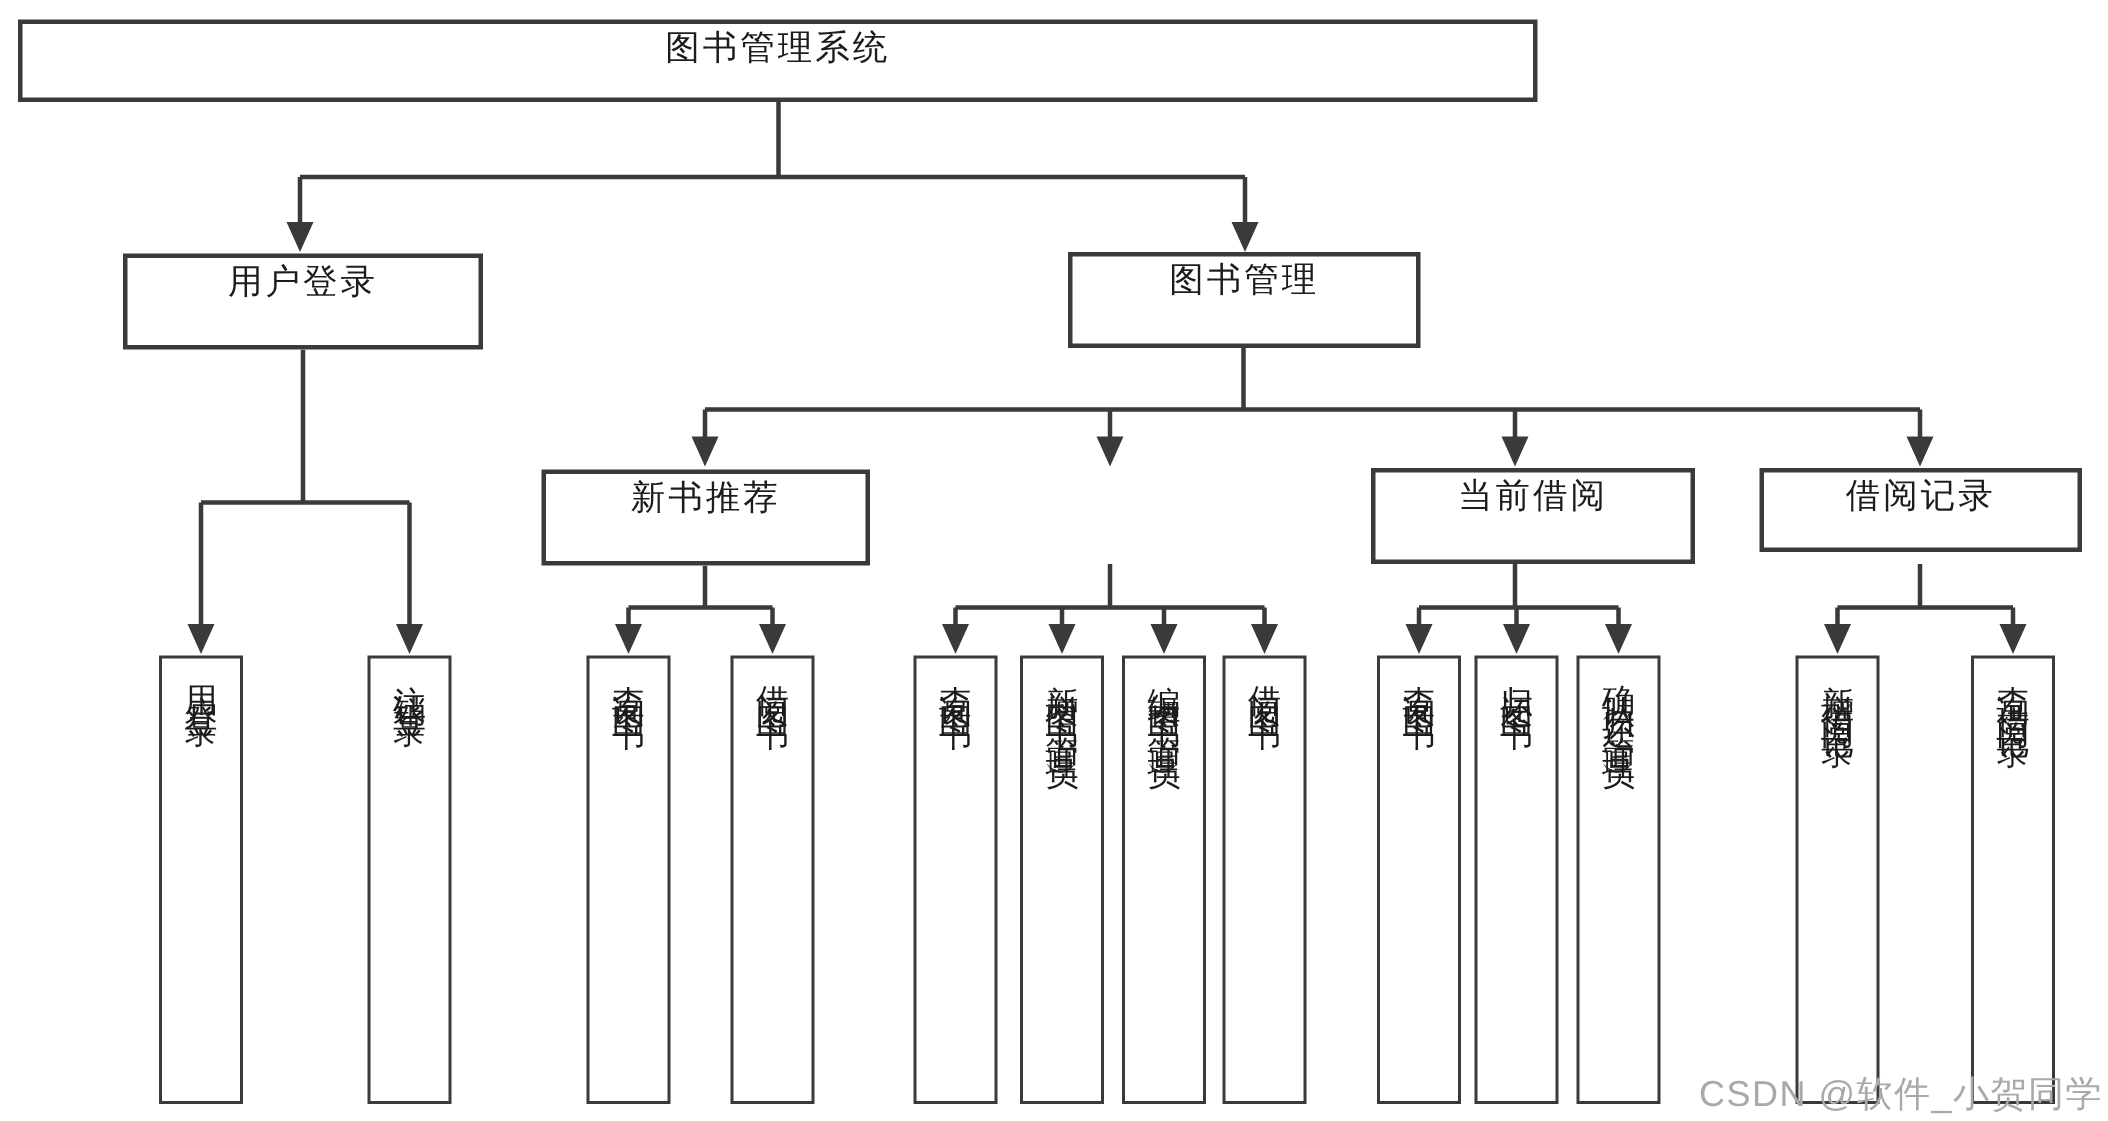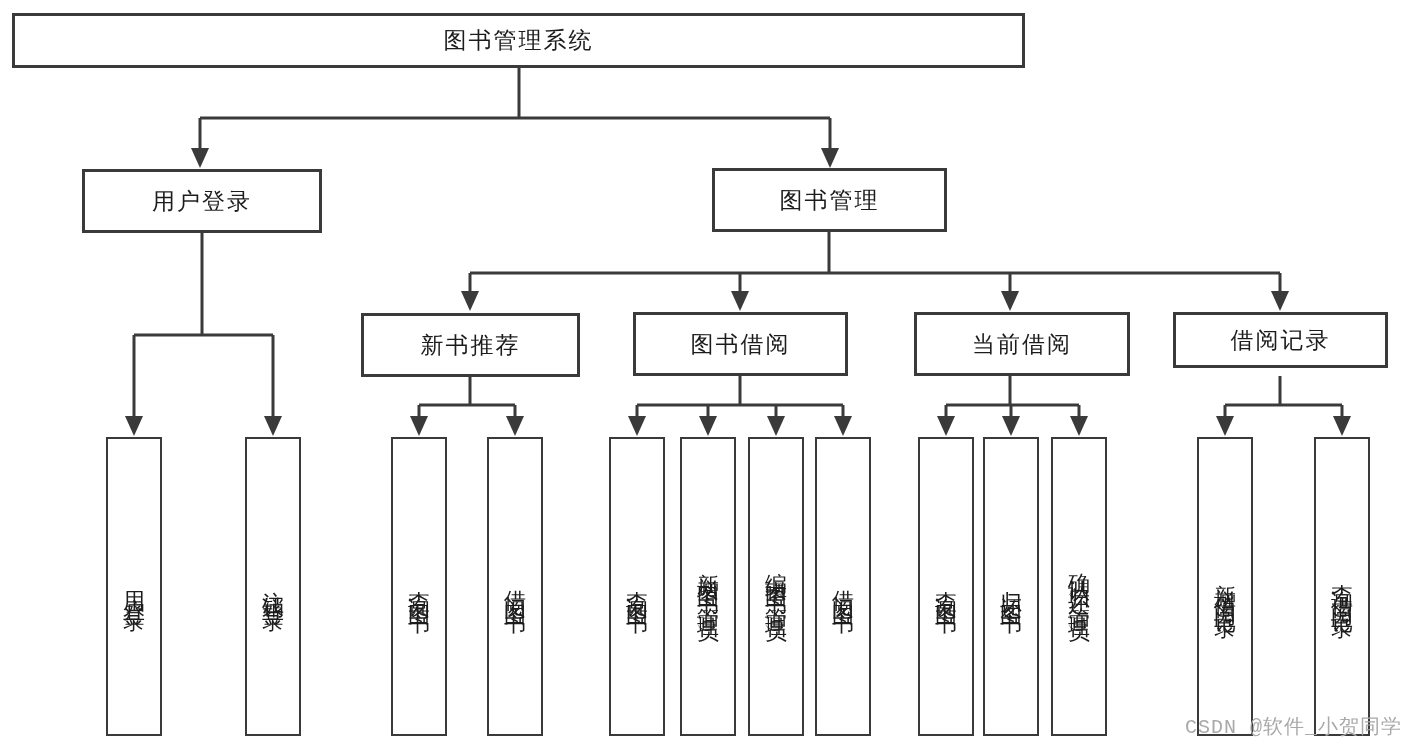--- a/index.html
+++ b/index.html
@@ -35,21 +35,21 @@
   .connectors path.arrowhead {
     fill: var(--line);
     stroke: none;
   }
   .node {
     position: absolute;
     box-sizing: border-box;
     background: var(--box-fill);
     border: 3px solid var(--box-border);
     display: flex;
-    align-items: center;
+    align-items: flex-start;
     justify-content: center;
     color: var(--text);
     font-size: 23px;
     letter-spacing: 2px;
     white-space: nowrap;
   }
   .node.leaf {
     border-width: 2px;
   }
   .leaf .vtext {
@@ -82,25 +82,24 @@
   .n-leaf-borrow-book    { left: 815px; }
   .n-leaf-query-cur      { left: 918px; }
   .n-leaf-return-book    { left: 983px; }
   .n-leaf-confirm-return { left: 1051px; }
   .n-leaf-add-record     { left: 1197px; }
   .n-leaf-query-record   { left: 1314px; }
   .watermark {
     position: absolute;
     right: 3px;
     top: 713px;
-    font-size: 20px;
+    font-size: 24px;
     letter-spacing: 1px;
     color: var(--watermark);
     white-space: nowrap;
-    font-family: Liberation Mono, monospace;
   }
 </style>
 </head>
 <body>
 
 <div class="canvas">
 
   <svg class="connectors" viewBox="0 0 1405 747" xmlns="http://www.w3.org/2000/svg">
 
     <path class="shaft" d="M519,68 V118 M200,118 H830 M200,118 V149 M830,118 V149"></path>
@@ -144,23 +143,20 @@
   <div class="node n-user-login">
     <span>用户登录</span>
   </div>
   <div class="node n-new-book-rec">
     <span>新书推荐</span>
   </div>
 
   <div class="node n-book-mgmt">
     <span>图书管理</span>
   </div>
-  <div class="node n-book-borrow">
-    <span>图书借阅</span>
-  </div>
   <div class="node n-cur-borrow">
     <span>当前借阅</span>
   </div>
   <div class="node n-borrow-rec">
     <span>借阅记录</span>
   </div>
 
   <div class="node leaf n-leaf-user-login">
     <span class="vtext">用户登录</span>
   </div>

